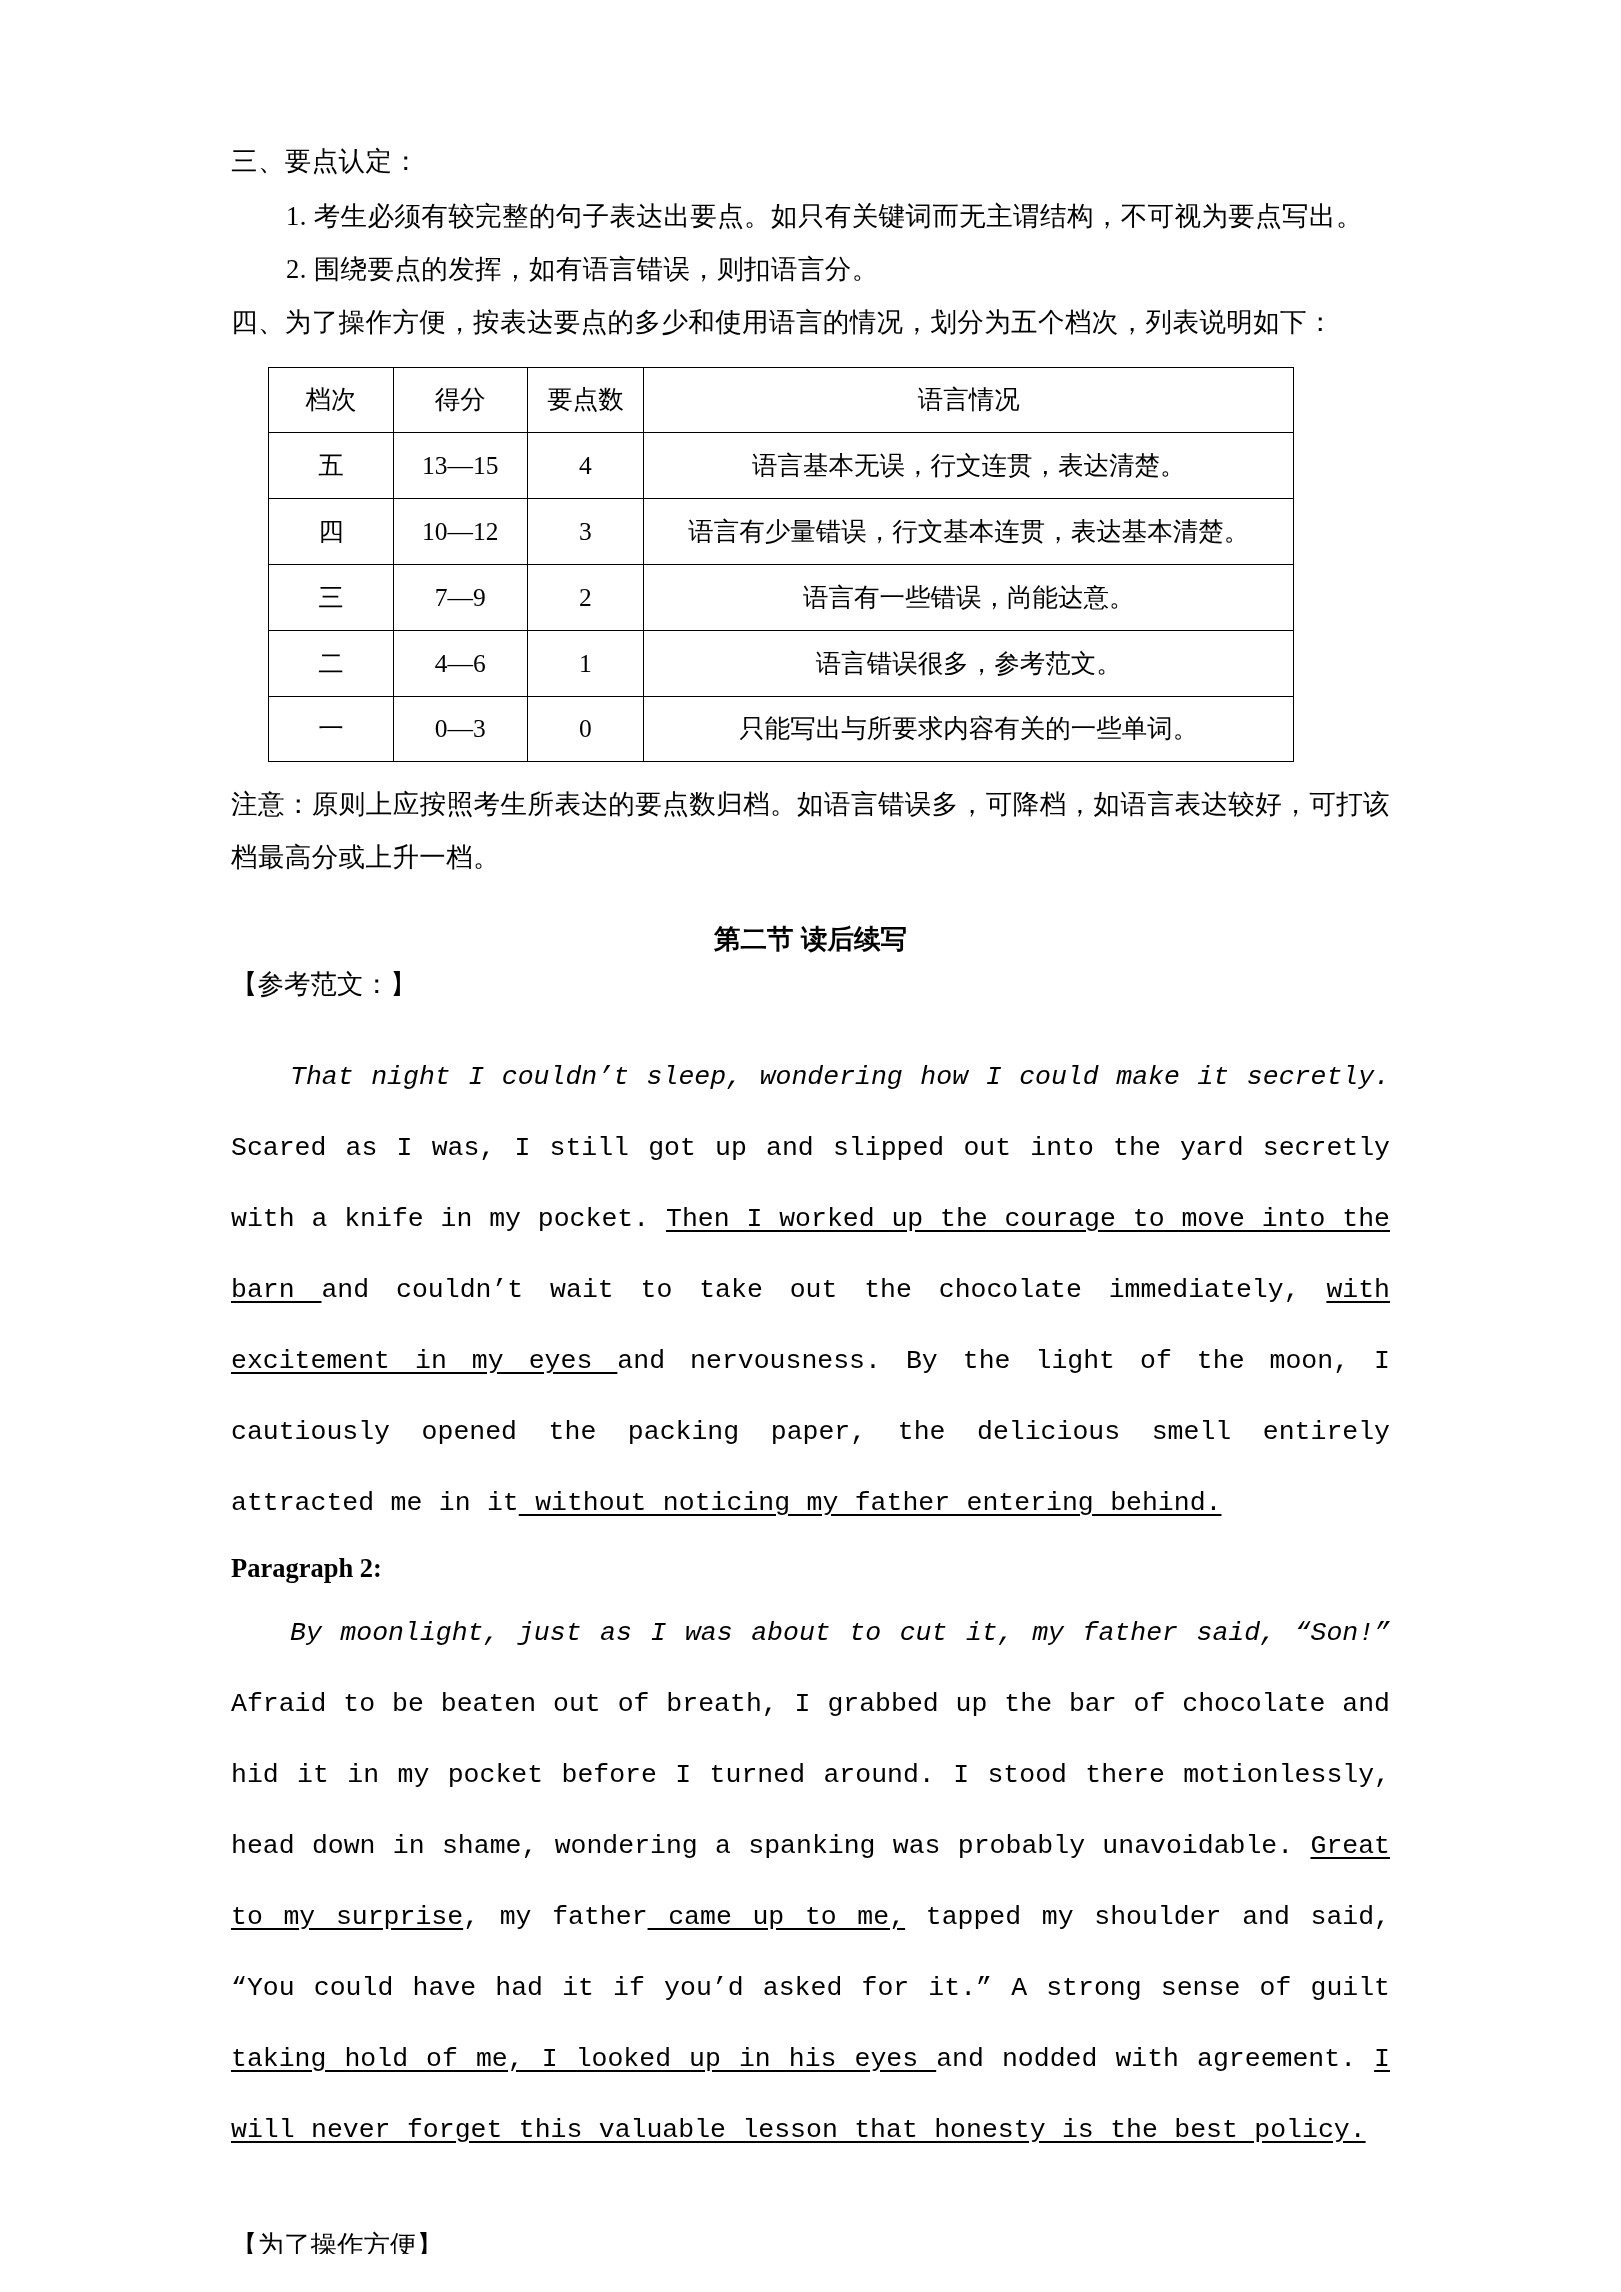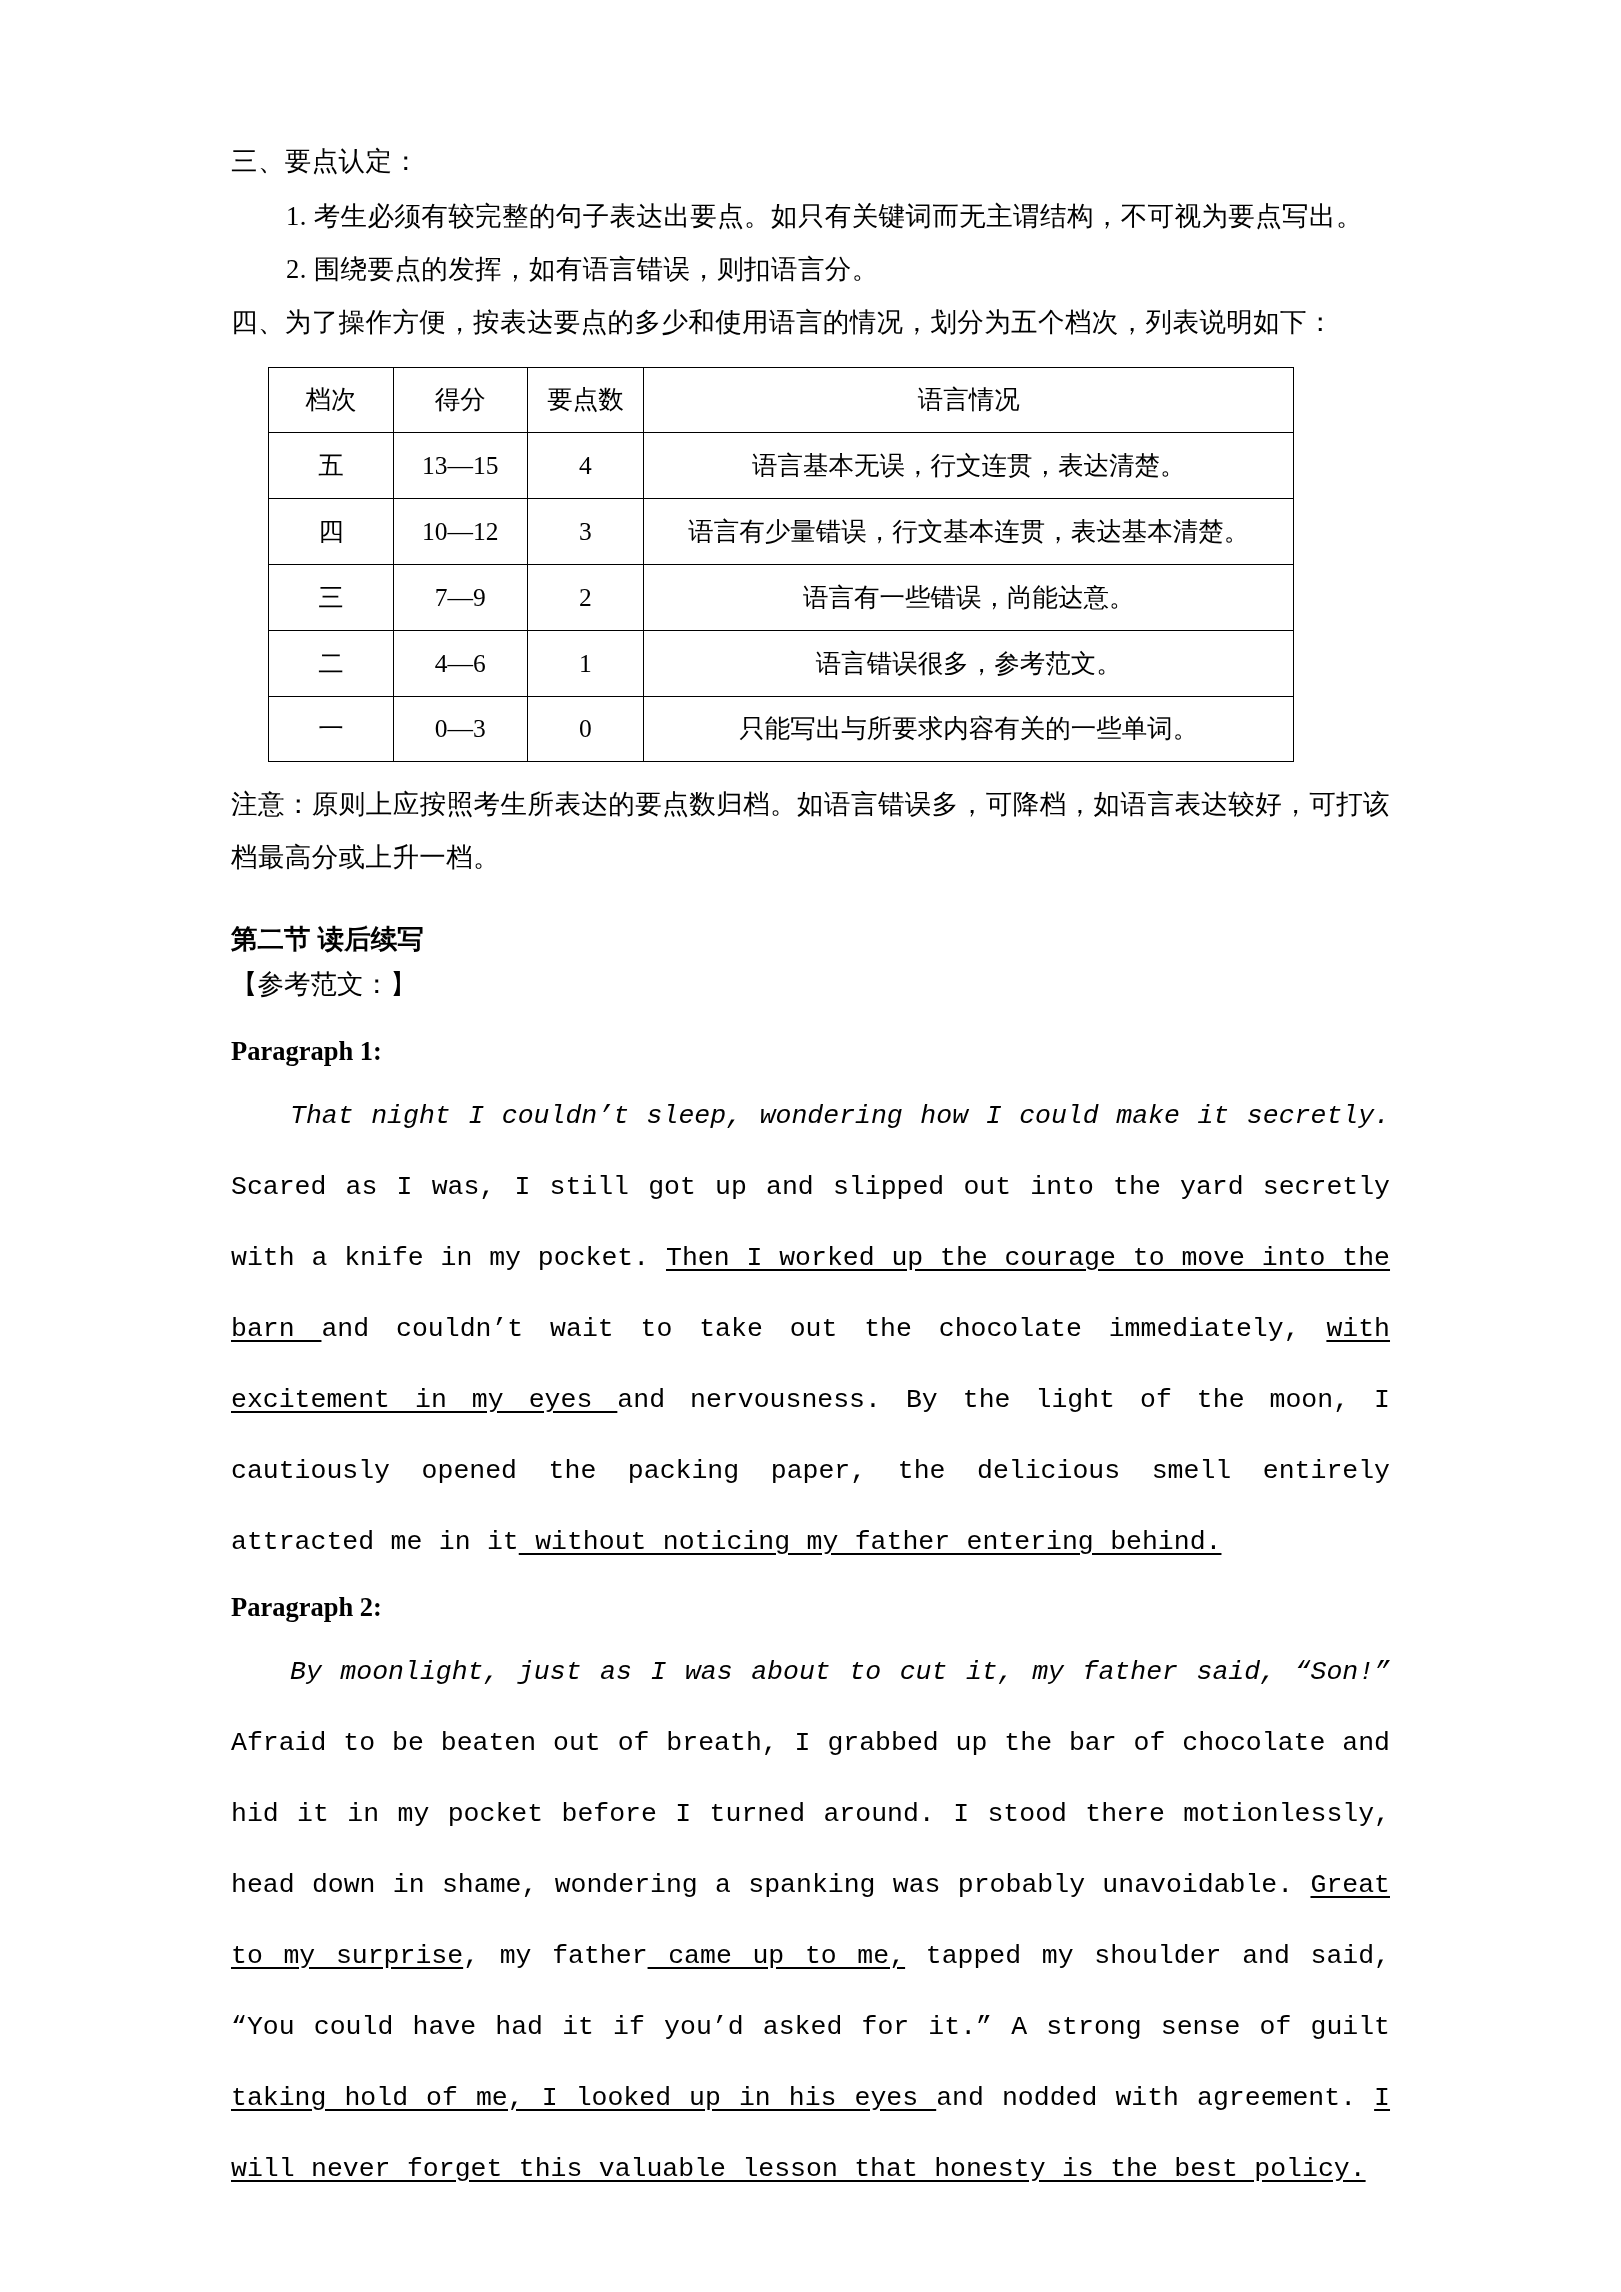--- a/index.html
+++ b/index.html
@@ -73,20 +73,21 @@
   .col-points { width: 108px; border-radius: 23px; }
   .col-desc   { width: 641px; }
 
   
   .sec-title {
     font-family: "Liberation Sans", "DejaVu Sans", sans-serif;
     font-weight: bold;
     font-size: 26.5px;
     line-height: 45px;
     margin: 0;
+    text-align: center;
   }
   .bracket-line {
     font-family: "Liberation Serif", "DejaVu Serif", serif;
     font-size: 26.5px;
     line-height: 45px;
     margin: 0;
   }
   .para-label {
     font-family: "Liberation Serif", "DejaVu Serif", serif;
     font-weight: bold;
@@ -172,21 +173,20 @@
   <p class="cn cn-note">注意：原则上应按照考生所表达的要点数归档。如语言错误多，可降档，如语言表达较好，可打该档最高分或上升一档。</p>
 
   <div class="spacer-34"></div>
 
   <p class="sec-title">第二节 读后续写</p>
 
   <p class="bracket-line">【参考范文：】</p>
 
   <div class="spacer-26"></div>
 
-  <p class="para-label">Paragraph 1:</p>
 
   <div class="spacer-10"></div>
 
   <p class="en"><span class="ital">That night I couldn’t sleep, wondering how I could make it secretly.</span><span> Scared as I was, I still got up and slipped out into the yard secretly with a knife in my pocket. </span><span class="ul">Then I worked up the courage to move into the barn </span><span>and couldn’t wait to take out the chocolate immediately, </span><span class="ul">with excitement in my eyes </span><span>and nervousness. By the light of the moon, I cautiously opened the packing paper, the delicious smell entirely attracted me in it</span><span class="ul"> without noticing my father entering behind.</span></p>
 
   <div class="spacer-10"></div>
 
   <p class="para-label">Paragraph 2:</p>
 
   <div class="spacer-10"></div>

